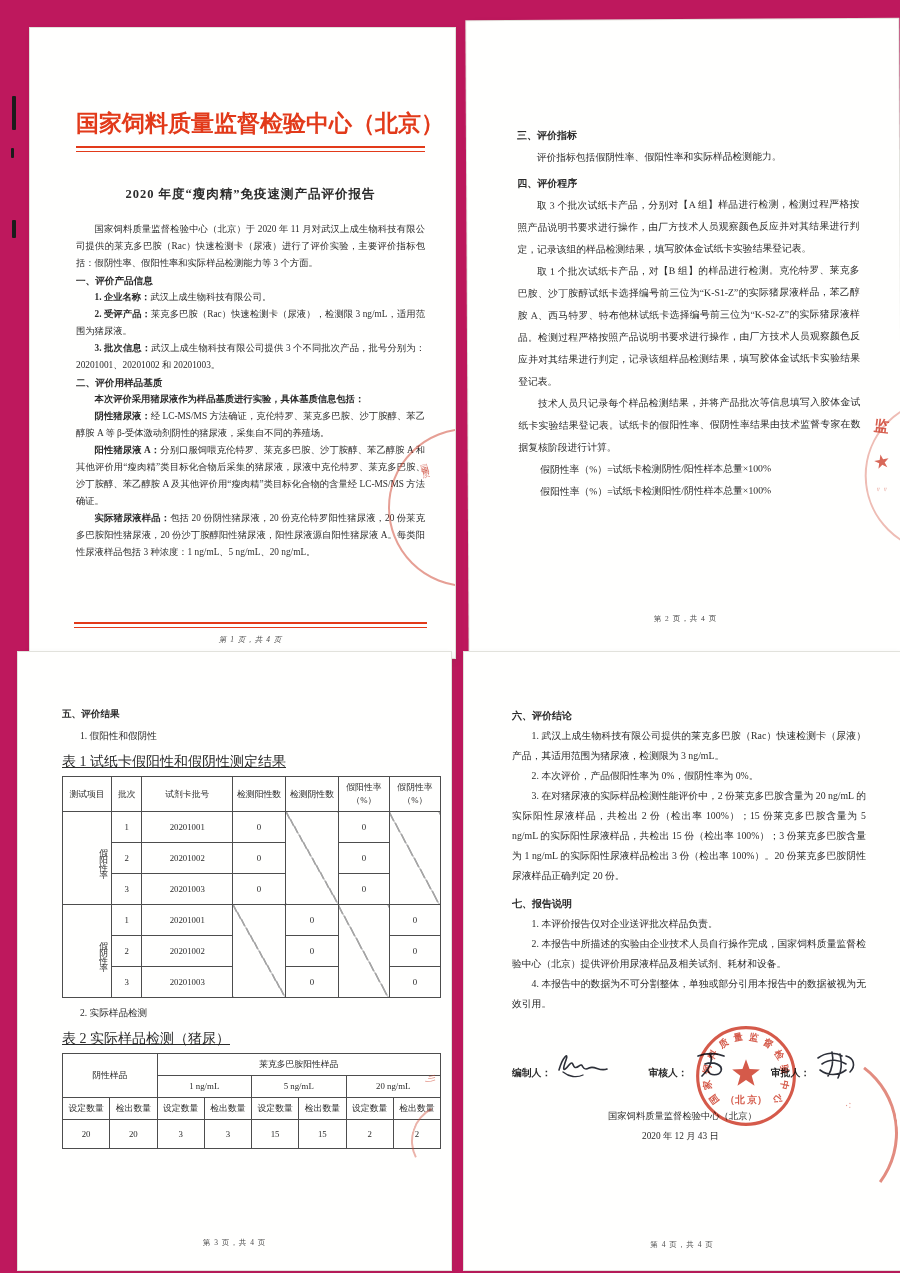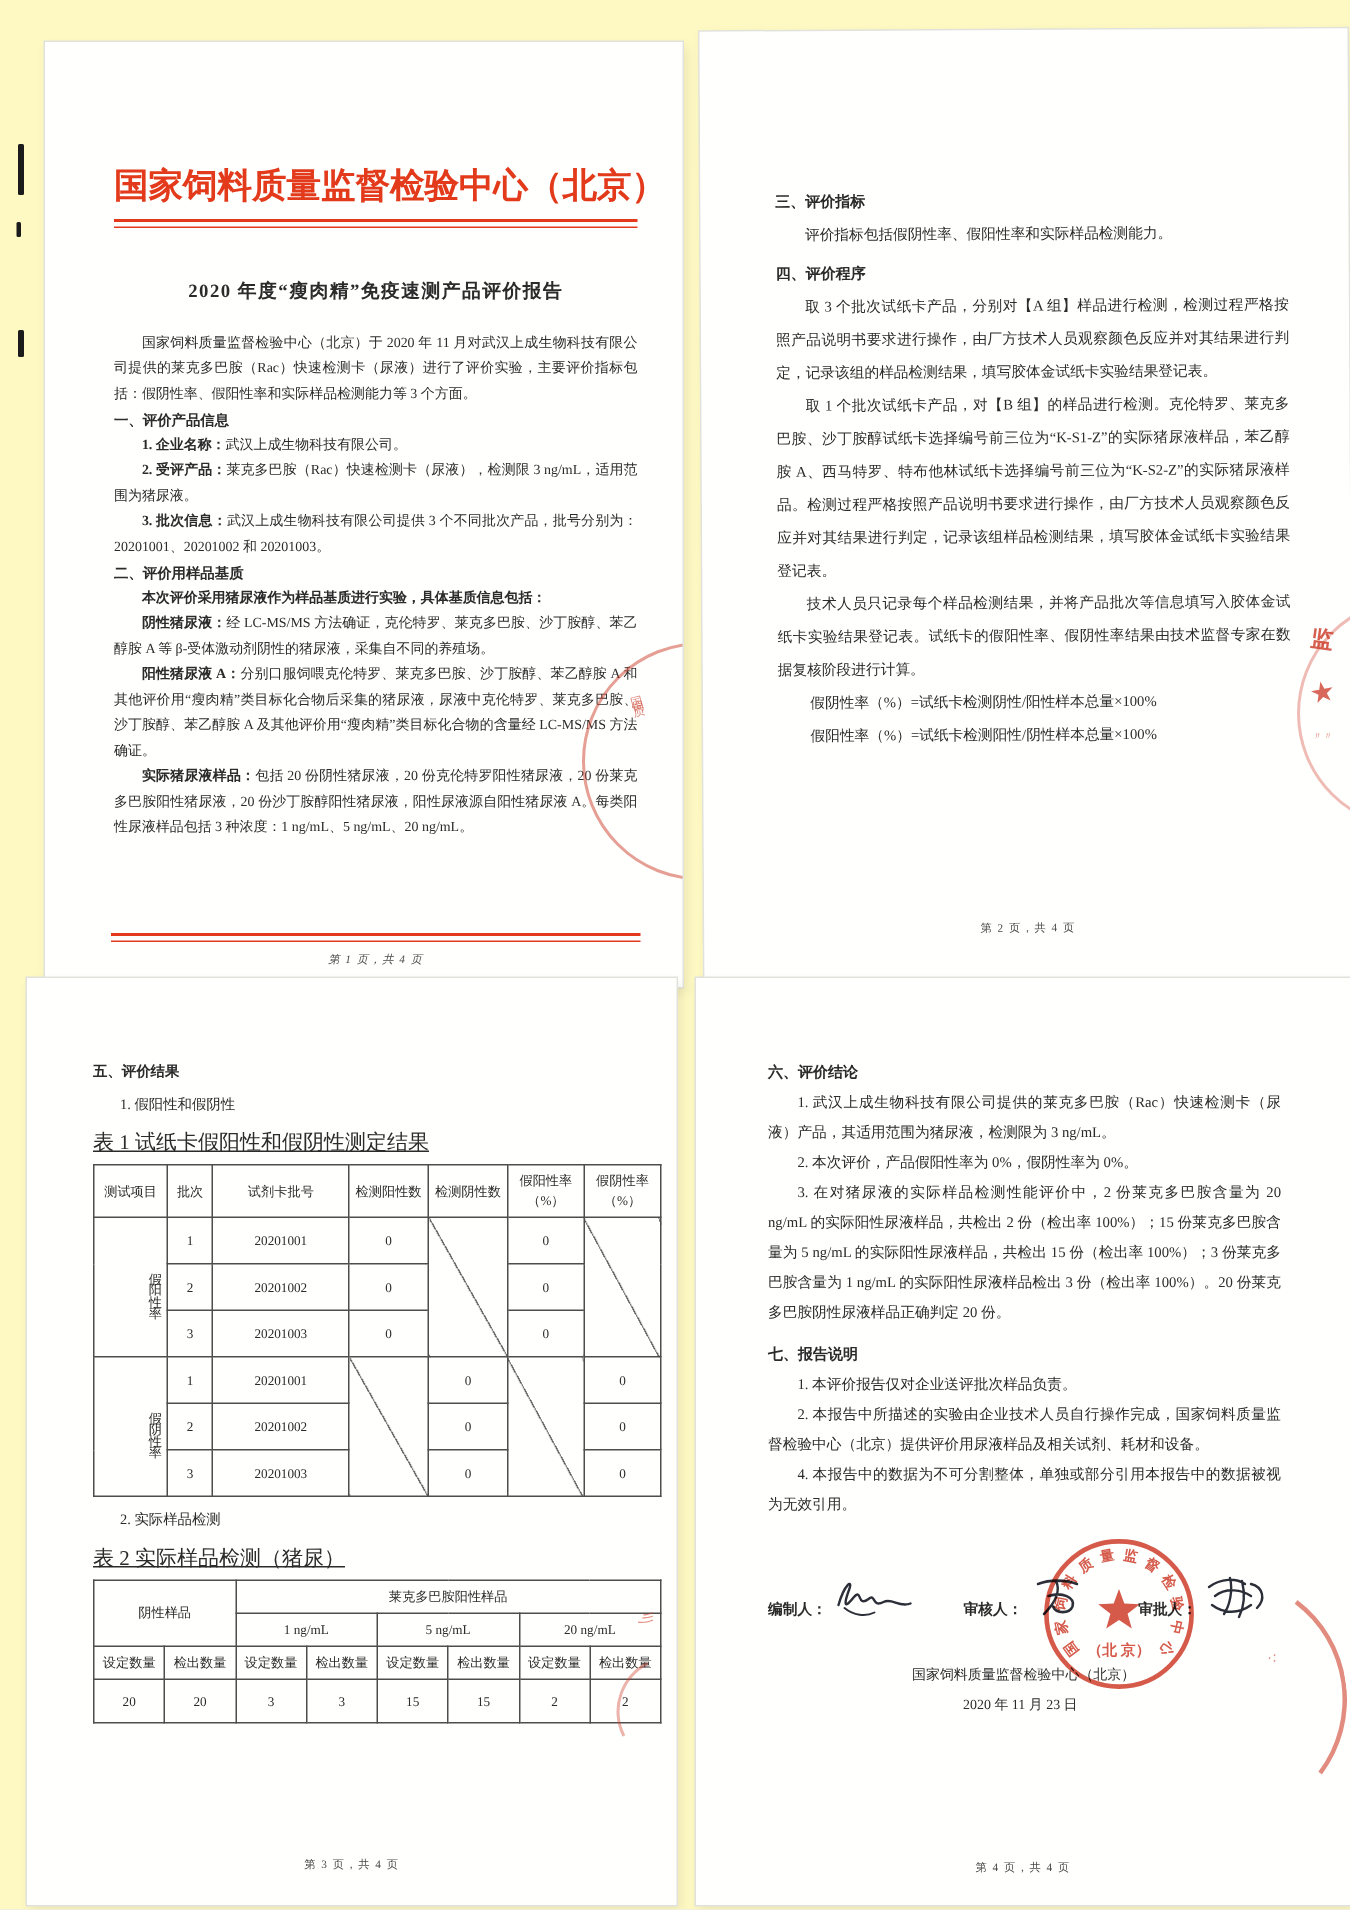--- a/index.html
+++ b/index.html
@@ -1,16 +1,16 @@
 <!DOCTYPE html>
 <html><head>
 <meta charset="utf-8">
 <style>
   html,body{margin:0;padding:0;background:#e8e8e4;}
-  .canvas{position:relative;width:900px;height:1273px;background:#fef9c3;overflow:hidden;
+  .canvas{position:relative;width:900px;height:1273px;background:#be185d;overflow:hidden;
           font-family:"Liberation Serif","DejaVu Serif",serif;color:#2b2b2b;}
   .page{position:absolute;background:#fffffe;overflow:hidden;
         box-shadow:0 0 0 1px #e2e2dc, 2px 3px 7px rgba(70,70,60,.12);}
   .page1{left:30px;top:28px;width:425px;height:630px;}
   .page2{left:468px;top:20px;width:432px;height:650px;transform:rotate(-0.3deg);}
   .page3{left:18px;top:652px;width:433px;height:618px;}
   .page4{left:464px;top:652px;width:436px;height:618px;}
 
   .scan-mark{position:absolute;background:#1b1b1b;border-radius:1px;}
 
@@ -46,21 +46,21 @@
   th,td{border:1px solid #4d4d4d;text-align:center;vertical-align:middle;
         padding:4px 1px;font-weight:normal;line-height:13px;color:#2b2b2b;}
   .t1-body td{height:22px;}
   .vcell{width:100%;writing-mode:vertical-rl;text-orientation:upright;letter-spacing:7px;
          margin:0 auto;display:inline-block;}
   .diag{background-image:linear-gradient(to right top,transparent 49.4%,#4d4d4d 49.4%,#4d4d4d 50.3%,transparent 50.3%);}
   .t2 td{height:20px;}
   .page3 .footer-text{position:absolute;left:0;right:0;bottom:22px;}
 
   
-  .p4-content{padding:0 46px 0 48px;margin-top:54px;}
+  .p4-content{padding:0 34px 0 48px;margin-top:54px;}
   .page4 .para{font-size:9.8px;line-height:20px;}
   .page4 .sec-heading{font-size:10px;line-height:20px;margin-top:8px;}
   .sig-row{display:flex;justify-content:space-between;align-items:flex-end;margin:34px 6px 0 0;}
   .sig-group{display:flex;align-items:flex-end;}
   .sig-label{font-size:9.8px;font-weight:bold;white-space:nowrap;}
   .sig-ink{margin-left:2px;}
   .org-line{font-size:9.3px;margin:30px 0 0 96px;}
   .date-line{font-size:9.3px;margin:7px 0 0 130px;}
   .page4 .footer-text{position:absolute;left:0;right:0;bottom:20px;}
 
@@ -296,21 +296,21 @@
         </span>
         <span class="sig-group">
           <span class="sig-label">审批人：</span>
           <svg class="sig-ink" width="48" height="32" viewBox="0 0 48 32">
             <path d="M6,10 C14,4 24,4 30,8 M10,16 C18,10 28,12 34,16 M8,22 C16,28 26,28 34,22 M20,4 C22,12 20,22 16,28 M28,6 C30,14 30,22 26,30 M34,8 C42,10 44,18 38,24" fill="none" stroke="#2c2f38" stroke-width="1.6" stroke-linecap="round"></path>
           </svg>
         </span>
       </div>
 
       <p class="org-line">国家饲料质量监督检验中心（北京）</p>
-      <p class="date-line">2020 年 11 月 23 日</p>
+      <p class="date-line">2020 年 12 月 43 日</p>
     </div>
 
     <svg class="stamp" viewBox="0 0 100 100">
       <circle cx="50" cy="50" r="46.5" fill="none" stroke="#cf4331" stroke-width="3"></circle>
       <polygon points="50,34 53.4,43.3 63.3,43.7 55.5,49.8 58.2,59.3 50,53.8 41.8,59.3 44.5,49.8 36.7,43.7 46.6,43.3" fill="#cf4331"></polygon>
       <g id="stamp-ring">
           <text x="50" y="15" transform="rotate(-126 50 50)" class="stamp-ring-char">国</text>
           <text x="50" y="15" transform="rotate(-103.0909090909091 50 50)" class="stamp-ring-char">家</text>
           <text x="50" y="15" transform="rotate(-80.18181818181819 50 50)" class="stamp-ring-char">饲</text>
           <text x="50" y="15" transform="rotate(-57.272727272727266 50 50)" class="stamp-ring-char">料</text>

